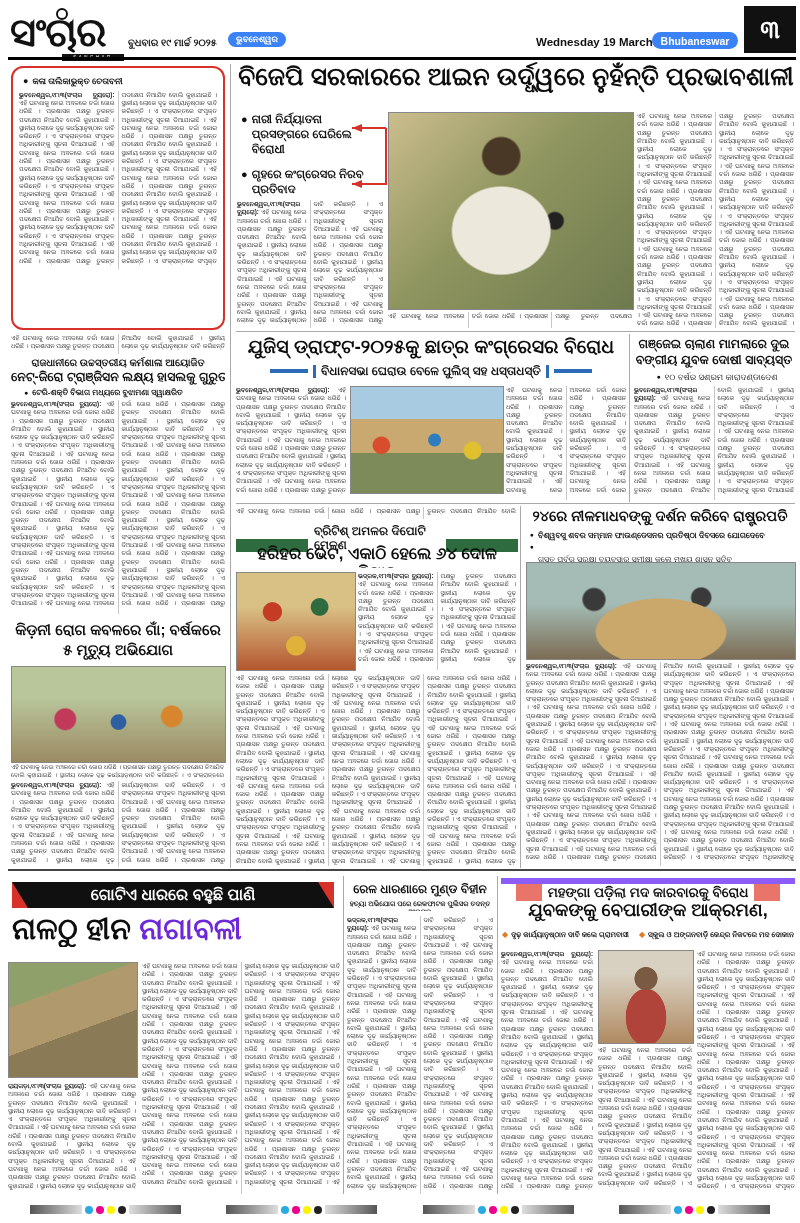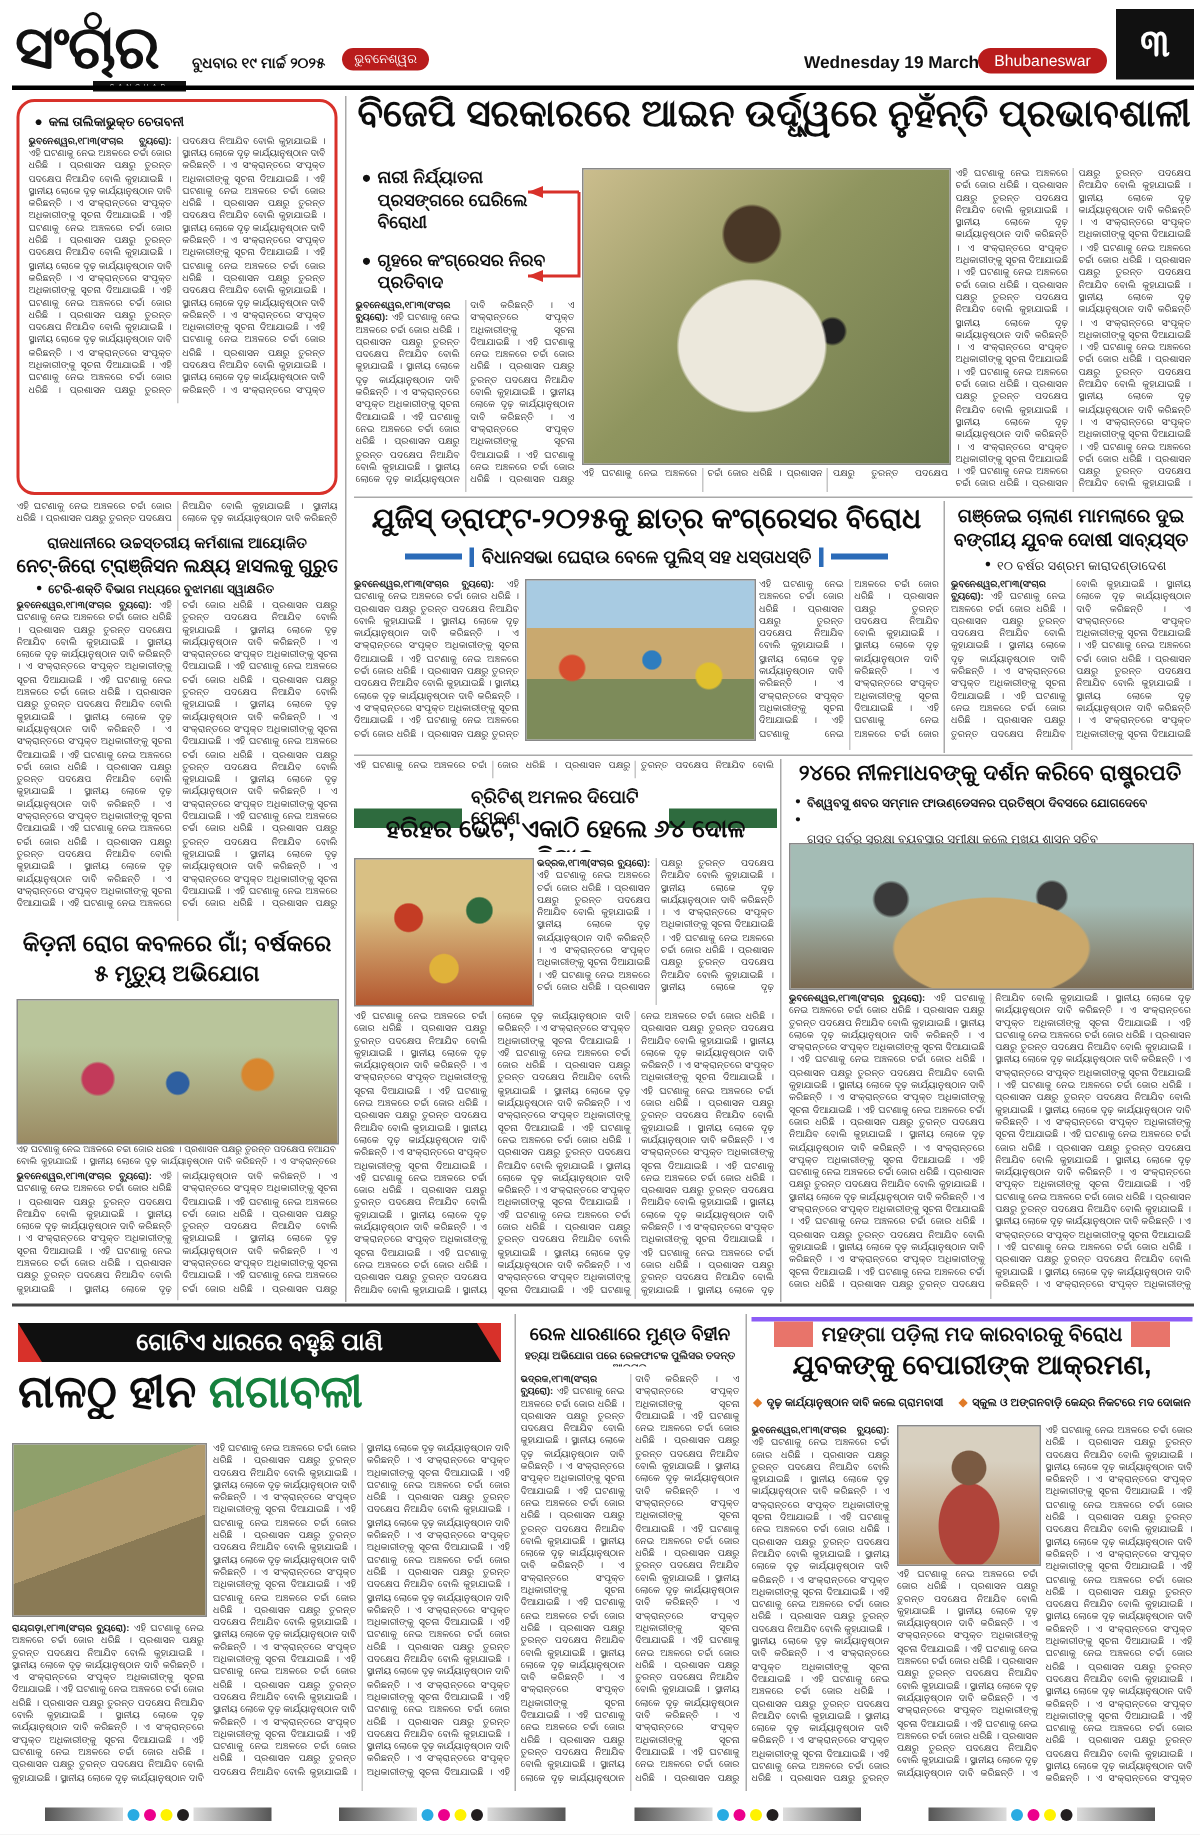--- a/index.html
+++ b/index.html
@@ -6,21 +6,21 @@
   .page{position:relative;width:800px;height:1223px;margin:0 auto;background:#ffffff;
         font-family:"Liberation Sans","DejaVu Sans",sans-serif;color:#111;overflow:hidden;}
   .abs{position:absolute;}
   
   .mast{font-size:40px;font-weight:900;letter-spacing:-1px;line-height:1;}
   .mast-ring{width:8px;height:8px;border:2px solid #111;border-radius:50%;}
   .mast-bar{background:#111;color:#fff;font-size:4.5px;letter-spacing:2.5px;text-align:center;
             padding:1px 0;width:62px;}
   .hdr-date{font-size:10px;font-weight:bold;}
   .hdr-date-en{font-size:11.5px;font-weight:bold;}
-  .pill{background:#b91c1c;color:#fff;border-radius:9px;font-weight:normal;display:flex;
+  .pill{background:#3b82f6;color:#fff;border-radius:9px;font-weight:bold;display:flex;
         align-items:center;justify-content:center;}
   .pagebox{background:#111;color:#fff;display:flex;align-items:center;justify-content:center;
            font-size:25px;font-weight:bold;}
   .hrule{background:#000;}
   .vline{background:#a9a9a9;width:1px;}
   .hline{background:#a9a9a9;height:1px;}
   
   .body-text{font-size:6.3px;line-height:1.32;text-align:justify;color:#222;
              columns:2;column-gap:7px;column-rule:1px solid #c6c6c6;overflow:hidden;}
   .cols1{columns:1;}
@@ -53,21 +53,21 @@
   .green-row{display:flex;align-items:flex-end;justify-content:center;gap:6px;}
   .g-text{font-size:12px;font-weight:800;}
   .redbox{border:2.5px solid #d8312a;border-radius:12px;}
   .banner{background:#101010;color:#fff;display:flex;align-items:center;justify-content:center;
           font-size:16px;font-weight:800;position:relative;}
   .banner:before{content:"";position:absolute;left:0;bottom:0;border-left:16px solid #d8312a;
           border-top:26px solid transparent;}
   .banner:after{content:"";position:absolute;right:0;top:0;border-right:16px solid #d8312a;
           border-bottom:26px solid transparent;}
   .salmon{background:#e8746a;height:17px;flex:0 0 26px;}
-  .salmon-row{display:flex;align-items:center;justify-content:center;gap:6px;border-top:3px solid #8b5cf6;}
+  .salmon-row{display:flex;align-items:center;justify-content:center;gap:6px;border-top:6px solid #8b5cf6;}
   .s-text{font-size:13.5px;font-weight:800;}
   .diamond{color:#e07b28;font-size:8px;}
   .dia-row{display:flex;gap:10px;justify-content:center;align-items:center;}
   .dia-item{display:flex;gap:3px;align-items:center;font-size:7.3px;font-weight:bold;}
   
   .photo{border:1px solid #888;}
   .ph-lead{background:
      radial-gradient(circle at 46% 22%, #4a3827 0 9%, transparent 10%),
      radial-gradient(ellipse at 46% 60%, #ece8dc 0 26%, transparent 27%),
      radial-gradient(circle at 68% 55%, #222 0 4%, transparent 5%),
@@ -266,21 +266,21 @@
     <span> ଏହି ଘଟଣାକୁ ନେଇ ଅଞ୍ଚଳରେ ଚର୍ଚ୍ଚା ଜୋର ଧରିଛି । ପ୍ରଶାସନ ପକ୍ଷରୁ ତୁରନ୍ତ ପଦକ୍ଷେପ ନିଆଯିବ ବୋଲି କୁହାଯାଇଛି । ସ୍ଥାନୀୟ ଲୋକେ ଦୃଢ଼ କାର୍ଯ୍ୟାନୁଷ୍ଠାନ ଦାବି କରିଛନ୍ତି । ଏ ସଂକ୍ରାନ୍ତରେ ସଂପୃକ୍ତ ଅଧିକାରୀଙ୍କୁ ସୂଚନା ଦିଆଯାଇଛି । ଏହି ଘଟଣାକୁ ନେଇ ଅଞ୍ଚଳରେ ଚର୍ଚ୍ଚା ଜୋର ଧରିଛି । ପ୍ରଶାସନ ପକ୍ଷରୁ ତୁରନ୍ତ ପଦକ୍ଷେପ ନିଆଯିବ ବୋଲି କୁହାଯାଇଛି । ସ୍ଥାନୀୟ ଲୋକେ ଦୃଢ଼ କାର୍ଯ୍ୟାନୁଷ୍ଠାନ ଦାବି କରିଛନ୍ତି । ଏ ସଂକ୍ରାନ୍ତରେ ସଂପୃକ୍ତ ଅଧିକାରୀଙ୍କୁ ସୂଚନା ଦିଆଯାଇଛି । ଏହି ଘଟଣାକୁ ନେଇ ଅଞ୍ଚଳରେ ଚର୍ଚ୍ଚା ଜୋର ଧରିଛି । ପ୍ରଶାସନ ପକ୍ଷରୁ ତୁରନ୍ତ ପଦକ୍ଷେପ ନିଆଯିବ ବୋଲି କୁହାଯାଇଛି । ସ୍ଥାନୀୟ ଲୋକେ ଦୃଢ଼ କାର୍ଯ୍ୟାନୁଷ୍ଠାନ ଦାବି କରିଛନ୍ତି । ଏ ସଂକ୍ରାନ୍ତରେ ସଂପୃକ୍ତ ଅଧିକାରୀଙ୍କୁ ସୂଚନା ଦିଆଯାଇଛି । ଏହି ଘଟଣାକୁ ନେଇ ଅଞ୍ଚଳରେ ଚର୍ଚ୍ଚା ଜୋର ଧରିଛି । ପ୍ରଶାସନ ପକ୍ଷରୁ ତୁରନ୍ତ ପଦକ୍ଷେପ ନିଆଯିବ ବୋଲି କୁହାଯାଇଛି । ସ୍ଥାନୀୟ ଲୋକେ ଦୃଢ଼ କାର୍ଯ୍ୟାନୁଷ୍ଠାନ ଦାବି କରିଛନ୍ତି । ଏ ସଂକ୍ରାନ୍ତରେ ସଂପୃକ୍ତ ଅଧିକାରୀଙ୍କୁ ସୂଚନା ଦିଆଯାଇଛି । ଏହି ଘଟଣାକୁ ନେଇ ଅଞ୍ଚଳରେ ଚର୍ଚ୍ଚା ଜୋର ଧରିଛି । ପ୍ରଶାସନ ପକ୍ଷରୁ ତୁରନ୍ତ ପଦକ୍ଷେପ ନିଆଯିବ ବୋଲି କୁହାଯାଇଛି । ସ୍ଥାନୀୟ ଲୋକେ ଦୃଢ଼ କାର୍ଯ୍ୟାନୁଷ୍ଠାନ ଦାବି କରିଛନ୍ତି । ଏ ସଂକ୍ରାନ୍ତରେ ସଂପୃକ୍ତ ଅଧିକାରୀଙ୍କୁ ସୂଚନା ଦିଆଯାଇଛି । ଏହି ଘଟଣାକୁ ନେଇ ଅଞ୍ଚଳରେ ଚର୍ଚ୍ଚା ଜୋର ଧରିଛି । ପ୍ରଶାସନ ପକ୍ଷରୁ ତୁରନ୍ତ ପଦକ୍ଷେପ ନିଆଯିବ ବୋଲି କୁହାଯାଇଛି । ସ୍ଥାନୀୟ ଲୋକେ ଦୃଢ଼ କାର୍ଯ୍ୟାନୁଷ୍ଠାନ ଦାବି କରିଛନ୍ତି । ଏ ସଂକ୍ରାନ୍ତରେ ସଂପୃକ୍ତ ଅଧିକାରୀଙ୍କୁ ସୂଚନା ଦିଆଯାଇଛି । ଏହି ଘଟଣାକୁ ନେଇ ଅଞ୍ଚଳରେ ଚର୍ଚ୍ଚା ଜୋର ଧରିଛି । ପ୍ରଶାସନ ପକ୍ଷରୁ ତୁରନ୍ତ ପଦକ୍ଷେପ ନିଆଯିବ ବୋଲି କୁହାଯାଇଛି । ସ୍ଥାନୀୟ ଲୋକେ ଦୃଢ଼ କାର୍ଯ୍ୟାନୁଷ୍ଠାନ ଦାବି କରିଛନ୍ତି । ଏ ସଂକ୍ରାନ୍ତରେ ସଂପୃକ୍ତ ଅଧିକାରୀଙ୍କୁ ସୂଚନା ଦିଆଯାଇଛି । ଏହି ଘଟଣାକୁ ନେଇ ଅଞ୍ଚଳରେ ଚର୍ଚ୍ଚା ଜୋର ଧରିଛି । ପ୍ରଶାସନ ପକ୍ଷରୁ ତୁରନ୍ତ ପଦକ୍ଷେପ ନିଆଯିବ ବୋଲି କୁହାଯାଇଛି । ସ୍ଥାନୀୟ ଲୋକେ ଦୃଢ଼ କାର୍ଯ୍ୟାନୁଷ୍ଠାନ ଦାବି କରିଛନ୍ତି । ଏ ସଂକ୍ରାନ୍ତରେ ସଂପୃକ୍ତ ଅଧିକାରୀଙ୍କୁ ସୂଚନା ଦିଆଯାଇଛି । ଏହି ଘଟଣାକୁ ନେଇ ଅଞ୍ଚଳରେ ଚର୍ଚ୍ଚା ଜୋର ଧରିଛି । ପ୍ରଶାସନ ପକ୍ଷରୁ ତୁରନ୍ତ ପଦକ୍ଷେପ ନିଆଯିବ ବୋଲି କୁହାଯାଇଛି । ସ୍ଥାନୀୟ ଲୋକେ ଦୃଢ଼ କାର୍ଯ୍ୟାନୁଷ୍ଠାନ ଦାବି କରିଛନ୍ତି । ଏ ସଂକ୍ରାନ୍ତରେ ସଂପୃକ୍ତ ଅଧିକାରୀଙ୍କୁ ସୂଚନା ଦିଆଯାଇଛି । ଏହି ଘଟଣାକୁ ନେଇ ଅଞ୍ଚଳରେ ଚର୍ଚ୍ଚା ଜୋର ଧରିଛି । ପ୍ରଶାସନ ପକ୍ଷରୁ ତୁରନ୍ତ ପଦକ୍ଷେପ ନିଆଯିବ ବୋଲି କୁହାଯାଇଛି । ସ୍ଥାନୀୟ ଲୋକେ ଦୃଢ଼ କାର୍ଯ୍ୟାନୁଷ୍ଠାନ ଦାବି କରିଛନ୍ତି । ଏ ସଂକ୍ରାନ୍ତରେ ସଂପୃକ୍ତ ଅଧିକାରୀଙ୍କୁ ସୂଚନା ଦିଆଯାଇଛି । ଏହି ଘଟଣାକୁ ନେଇ ଅଞ୍ଚଳରେ ଚର୍ଚ୍ଚା ଜୋର ଧରିଛି । ପ୍ରଶାସନ ପକ୍ଷରୁ ତୁରନ୍ତ ପଦକ୍ଷେପ ନିଆଯିବ ବୋଲି କୁହାଯାଇଛି । ସ୍ଥାନୀୟ ଲୋକେ ଦୃଢ଼ କାର୍ଯ୍ୟାନୁଷ୍ଠାନ ଦାବି କରିଛନ୍ତି । ଏ ସଂକ୍ରାନ୍ତରେ ସଂପୃକ୍ତ ଅଧିକାରୀଙ୍କୁ ସୂଚନା ଦିଆଯାଇଛି । ଏହି ଘଟଣାକୁ ନେଇ ଅଞ୍ଚଳରେ ଚର୍ଚ୍ଚା ଜୋର ଧରିଛି । ପ୍ରଶାସନ ପକ୍ଷରୁ ତୁରନ୍ତ ପଦକ୍ଷେପ ନିଆଯିବ ବୋଲି କୁହାଯାଇଛି । ସ୍ଥାନୀୟ ଲୋକେ ଦୃଢ଼ କାର୍ଯ୍ୟାନୁଷ୍ଠାନ ଦାବି କରିଛନ୍ତି । ଏ ସଂକ୍ରାନ୍ତରେ ସଂପୃକ୍ତ ଅଧିକାରୀଙ୍କୁ ସୂଚନା ଦିଆଯାଇଛି । ଏହି ଘଟଣାକୁ ନେଇ ଅଞ୍ଚଳରେ ଚର୍ଚ୍ଚା ଜୋର ଧରିଛି । ପ୍ରଶାସନ ପକ୍ଷରୁ ତୁରନ୍ତ ପଦକ୍ଷେପ ନିଆଯିବ ବୋଲି କୁହାଯାଇଛି । ସ୍ଥାନୀୟ ଲୋକେ ଦୃଢ଼ କାର୍ଯ୍ୟାନୁଷ୍ଠାନ ଦାବି କରିଛନ୍ତି । ଏ ସଂକ୍ରାନ୍ତରେ ସଂପୃକ୍ତ ଅଧିକାରୀଙ୍କୁ ସୂଚନା ଦିଆଯାଇଛି ।</span>
   </div>
 
   <div class="abs hrule" style="left:8px;top:869px;width:788px;height:1.5px;background:#444;"></div>
 
   <div class="abs banner" style="left:12px;top:882px;width:322px;height:26px;">
     <span>ଗୋଟିଏ ଧାରରେ ବହୁଛି ପାଣି</span>
   </div>
   <div class="abs hl-big" style="left:12px;top:912px;width:328px;overflow:hidden;">
     <span style="color:#0d0d0d;">ନାଳଠୁ ହୀନ</span>
-    <span style="color:#15803d;">ନାଗାବଳୀ</span>
+    <span style="color:#6d28d9;">ନାଗାବଳୀ</span>
   </div>
   <div class="abs photo ph-river" style="left:8px;top:962px;width:128px;height:114px;"></div>
   <div class="abs body-text cols1" style="left:8px;top:1082px;width:128px;height:112px;">
     <span class="dl">ରାୟଗଡ଼ା,୧୮ା୩(ସଂଚାର ବ୍ୟୁରୋ):</span>
     <span> ଏହି ଘଟଣାକୁ ନେଇ ଅଞ୍ଚଳରେ ଚର୍ଚ୍ଚା ଜୋର ଧରିଛି । ପ୍ରଶାସନ ପକ୍ଷରୁ ତୁରନ୍ତ ପଦକ୍ଷେପ ନିଆଯିବ ବୋଲି କୁହାଯାଇଛି । ସ୍ଥାନୀୟ ଲୋକେ ଦୃଢ଼ କାର୍ଯ୍ୟାନୁଷ୍ଠାନ ଦାବି କରିଛନ୍ତି । ଏ ସଂକ୍ରାନ୍ତରେ ସଂପୃକ୍ତ ଅଧିକାରୀଙ୍କୁ ସୂଚନା ଦିଆଯାଇଛି । ଏହି ଘଟଣାକୁ ନେଇ ଅଞ୍ଚଳରେ ଚର୍ଚ୍ଚା ଜୋର ଧରିଛି । ପ୍ରଶାସନ ପକ୍ଷରୁ ତୁରନ୍ତ ପଦକ୍ଷେପ ନିଆଯିବ ବୋଲି କୁହାଯାଇଛି । ସ୍ଥାନୀୟ ଲୋକେ ଦୃଢ଼ କାର୍ଯ୍ୟାନୁଷ୍ଠାନ ଦାବି କରିଛନ୍ତି । ଏ ସଂକ୍ରାନ୍ତରେ ସଂପୃକ୍ତ ଅଧିକାରୀଙ୍କୁ ସୂଚନା ଦିଆଯାଇଛି । ଏହି ଘଟଣାକୁ ନେଇ ଅଞ୍ଚଳରେ ଚର୍ଚ୍ଚା ଜୋର ଧରିଛି । ପ୍ରଶାସନ ପକ୍ଷରୁ ତୁରନ୍ତ ପଦକ୍ଷେପ ନିଆଯିବ ବୋଲି କୁହାଯାଇଛି । ସ୍ଥାନୀୟ ଲୋକେ ଦୃଢ଼ କାର୍ଯ୍ୟାନୁଷ୍ଠାନ ଦାବି କରିଛନ୍ତି । ଏ ସଂକ୍ରାନ୍ତରେ ସଂପୃକ୍ତ ଅଧିକାରୀଙ୍କୁ ସୂଚନା ଦିଆଯାଇଛି । ଏହି ଘଟଣାକୁ ନେଇ ଅଞ୍ଚଳରେ ଚର୍ଚ୍ଚା ଜୋର ଧରିଛି । ପ୍ରଶାସନ ପକ୍ଷରୁ ତୁରନ୍ତ ପଦକ୍ଷେପ ନିଆଯିବ ବୋଲି କୁହାଯାଇଛି । ସ୍ଥାନୀୟ ଲୋକେ ଦୃଢ଼ କାର୍ଯ୍ୟାନୁଷ୍ଠାନ ଦାବି କରିଛନ୍ତି । ଏ ସଂକ୍ରାନ୍ତରେ ସଂପୃକ୍ତ ଅଧିକାରୀଙ୍କୁ ସୂଚନା ଦିଆଯାଇଛି ।</span>
   </div>
   <div class="abs body-text" style="left:142px;top:962px;width:198px;height:232px;">
     <span> ଏହି ଘଟଣାକୁ ନେଇ ଅଞ୍ଚଳରେ ଚର୍ଚ୍ଚା ଜୋର ଧରିଛି । ପ୍ରଶାସନ ପକ୍ଷରୁ ତୁରନ୍ତ ପଦକ୍ଷେପ ନିଆଯିବ ବୋଲି କୁହାଯାଇଛି । ସ୍ଥାନୀୟ ଲୋକେ ଦୃଢ଼ କାର୍ଯ୍ୟାନୁଷ୍ଠାନ ଦାବି କରିଛନ୍ତି । ଏ ସଂକ୍ରାନ୍ତରେ ସଂପୃକ୍ତ ଅଧିକାରୀଙ୍କୁ ସୂଚନା ଦିଆଯାଇଛି । ଏହି ଘଟଣାକୁ ନେଇ ଅଞ୍ଚଳରେ ଚର୍ଚ୍ଚା ଜୋର ଧରିଛି । ପ୍ରଶାସନ ପକ୍ଷରୁ ତୁରନ୍ତ ପଦକ୍ଷେପ ନିଆଯିବ ବୋଲି କୁହାଯାଇଛି । ସ୍ଥାନୀୟ ଲୋକେ ଦୃଢ଼ କାର୍ଯ୍ୟାନୁଷ୍ଠାନ ଦାବି କରିଛନ୍ତି । ଏ ସଂକ୍ରାନ୍ତରେ ସଂପୃକ୍ତ ଅଧିକାରୀଙ୍କୁ ସୂଚନା ଦିଆଯାଇଛି । ଏହି ଘଟଣାକୁ ନେଇ ଅଞ୍ଚଳରେ ଚର୍ଚ୍ଚା ଜୋର ଧରିଛି । ପ୍ରଶାସନ ପକ୍ଷରୁ ତୁରନ୍ତ ପଦକ୍ଷେପ ନିଆଯିବ ବୋଲି କୁହାଯାଇଛି । ସ୍ଥାନୀୟ ଲୋକେ ଦୃଢ଼ କାର୍ଯ୍ୟାନୁଷ୍ଠାନ ଦାବି କରିଛନ୍ତି । ଏ ସଂକ୍ରାନ୍ତରେ ସଂପୃକ୍ତ ଅଧିକାରୀଙ୍କୁ ସୂଚନା ଦିଆଯାଇଛି । ଏହି ଘଟଣାକୁ ନେଇ ଅଞ୍ଚଳରେ ଚର୍ଚ୍ଚା ଜୋର ଧରିଛି । ପ୍ରଶାସନ ପକ୍ଷରୁ ତୁରନ୍ତ ପଦକ୍ଷେପ ନିଆଯିବ ବୋଲି କୁହାଯାଇଛି । ସ୍ଥାନୀୟ ଲୋକେ ଦୃଢ଼ କାର୍ଯ୍ୟାନୁଷ୍ଠାନ ଦାବି କରିଛନ୍ତି । ଏ ସଂକ୍ରାନ୍ତରେ ସଂପୃକ୍ତ ଅଧିକାରୀଙ୍କୁ ସୂଚନା ଦିଆଯାଇଛି । ଏହି ଘଟଣାକୁ ନେଇ ଅଞ୍ଚଳରେ ଚର୍ଚ୍ଚା ଜୋର ଧରିଛି । ପ୍ରଶାସନ ପକ୍ଷରୁ ତୁରନ୍ତ ପଦକ୍ଷେପ ନିଆଯିବ ବୋଲି କୁହାଯାଇଛି । ସ୍ଥାନୀୟ ଲୋକେ ଦୃଢ଼ କାର୍ଯ୍ୟାନୁଷ୍ଠାନ ଦାବି କରିଛନ୍ତି । ଏ ସଂକ୍ରାନ୍ତରେ ସଂପୃକ୍ତ ଅଧିକାରୀଙ୍କୁ ସୂଚନା ଦିଆଯାଇଛି । ଏହି ଘଟଣାକୁ ନେଇ ଅଞ୍ଚଳରେ ଚର୍ଚ୍ଚା ଜୋର ଧରିଛି । ପ୍ରଶାସନ ପକ୍ଷରୁ ତୁରନ୍ତ ପଦକ୍ଷେପ ନିଆଯିବ ବୋଲି କୁହାଯାଇଛି । ସ୍ଥାନୀୟ ଲୋକେ ଦୃଢ଼ କାର୍ଯ୍ୟାନୁଷ୍ଠାନ ଦାବି କରିଛନ୍ତି । ଏ ସଂକ୍ରାନ୍ତରେ ସଂପୃକ୍ତ ଅଧିକାରୀଙ୍କୁ ସୂଚନା ଦିଆଯାଇଛି । ଏହି ଘଟଣାକୁ ନେଇ ଅଞ୍ଚଳରେ ଚର୍ଚ୍ଚା ଜୋର ଧରିଛି । ପ୍ରଶାସନ ପକ୍ଷରୁ ତୁରନ୍ତ ପଦକ୍ଷେପ ନିଆଯିବ ବୋଲି କୁହାଯାଇଛି । ସ୍ଥାନୀୟ ଲୋକେ ଦୃଢ଼ କାର୍ଯ୍ୟାନୁଷ୍ଠାନ ଦାବି କରିଛନ୍ତି । ଏ ସଂକ୍ରାନ୍ତରେ ସଂପୃକ୍ତ ଅଧିକାରୀଙ୍କୁ ସୂଚନା ଦିଆଯାଇଛି । ଏହି ଘଟଣାକୁ ନେଇ ଅଞ୍ଚଳରେ ଚର୍ଚ୍ଚା ଜୋର ଧରିଛି । ପ୍ରଶାସନ ପକ୍ଷରୁ ତୁରନ୍ତ ପଦକ୍ଷେପ ନିଆଯିବ ବୋଲି କୁହାଯାଇଛି । ସ୍ଥାନୀୟ ଲୋକେ ଦୃଢ଼ କାର୍ଯ୍ୟାନୁଷ୍ଠାନ ଦାବି କରିଛନ୍ତି । ଏ ସଂକ୍ରାନ୍ତରେ ସଂପୃକ୍ତ ଅଧିକାରୀଙ୍କୁ ସୂଚନା ଦିଆଯାଇଛି । ଏହି ଘଟଣାକୁ ନେଇ ଅଞ୍ଚଳରେ ଚର୍ଚ୍ଚା ଜୋର ଧରିଛି । ପ୍ରଶାସନ ପକ୍ଷରୁ ତୁରନ୍ତ ପଦକ୍ଷେପ ନିଆଯିବ ବୋଲି କୁହାଯାଇଛି । ସ୍ଥାନୀୟ ଲୋକେ ଦୃଢ଼ କାର୍ଯ୍ୟାନୁଷ୍ଠାନ ଦାବି କରିଛନ୍ତି । ଏ ସଂକ୍ରାନ୍ତରେ ସଂପୃକ୍ତ ଅଧିକାରୀଙ୍କୁ ସୂଚନା ଦିଆଯାଇଛି । ଏହି ଘଟଣାକୁ ନେଇ ଅଞ୍ଚଳରେ ଚର୍ଚ୍ଚା ଜୋର ଧରିଛି । ପ୍ରଶାସନ ପକ୍ଷରୁ ତୁରନ୍ତ ପଦକ୍ଷେପ ନିଆଯିବ ବୋଲି କୁହାଯାଇଛି । ସ୍ଥାନୀୟ ଲୋକେ ଦୃଢ଼ କାର୍ଯ୍ୟାନୁଷ୍ଠାନ ଦାବି କରିଛନ୍ତି । ଏ ସଂକ୍ରାନ୍ତରେ ସଂପୃକ୍ତ ଅଧିକାରୀଙ୍କୁ ସୂଚନା ଦିଆଯାଇଛି । ଏହି ଘଟଣାକୁ ନେଇ ଅଞ୍ଚଳରେ ଚର୍ଚ୍ଚା ଜୋର ଧରିଛି । ପ୍ରଶାସନ ପକ୍ଷରୁ ତୁରନ୍ତ ପଦକ୍ଷେପ ନିଆଯିବ ବୋଲି କୁହାଯାଇଛି । ସ୍ଥାନୀୟ ଲୋକେ ଦୃଢ଼ କାର୍ଯ୍ୟାନୁଷ୍ଠାନ ଦାବି କରିଛନ୍ତି । ଏ ସଂକ୍ରାନ୍ତରେ ସଂପୃକ୍ତ ଅଧିକାରୀଙ୍କୁ ସୂଚନା ଦିଆଯାଇଛି । ଏହି ଘଟଣାକୁ ନେଇ ଅଞ୍ଚଳରେ ଚର୍ଚ୍ଚା ଜୋର ଧରିଛି । ପ୍ରଶାସନ ପକ୍ଷରୁ ତୁରନ୍ତ ପଦକ୍ଷେପ ନିଆଯିବ ବୋଲି କୁହାଯାଇଛି । ସ୍ଥାନୀୟ ଲୋକେ ଦୃଢ଼ କାର୍ଯ୍ୟାନୁଷ୍ଠାନ ଦାବି କରିଛନ୍ତି । ଏ ସଂକ୍ରାନ୍ତରେ ସଂପୃକ୍ତ ଅଧିକାରୀଙ୍କୁ ସୂଚନା ଦିଆଯାଇଛି ।</span>
   </div>
 

